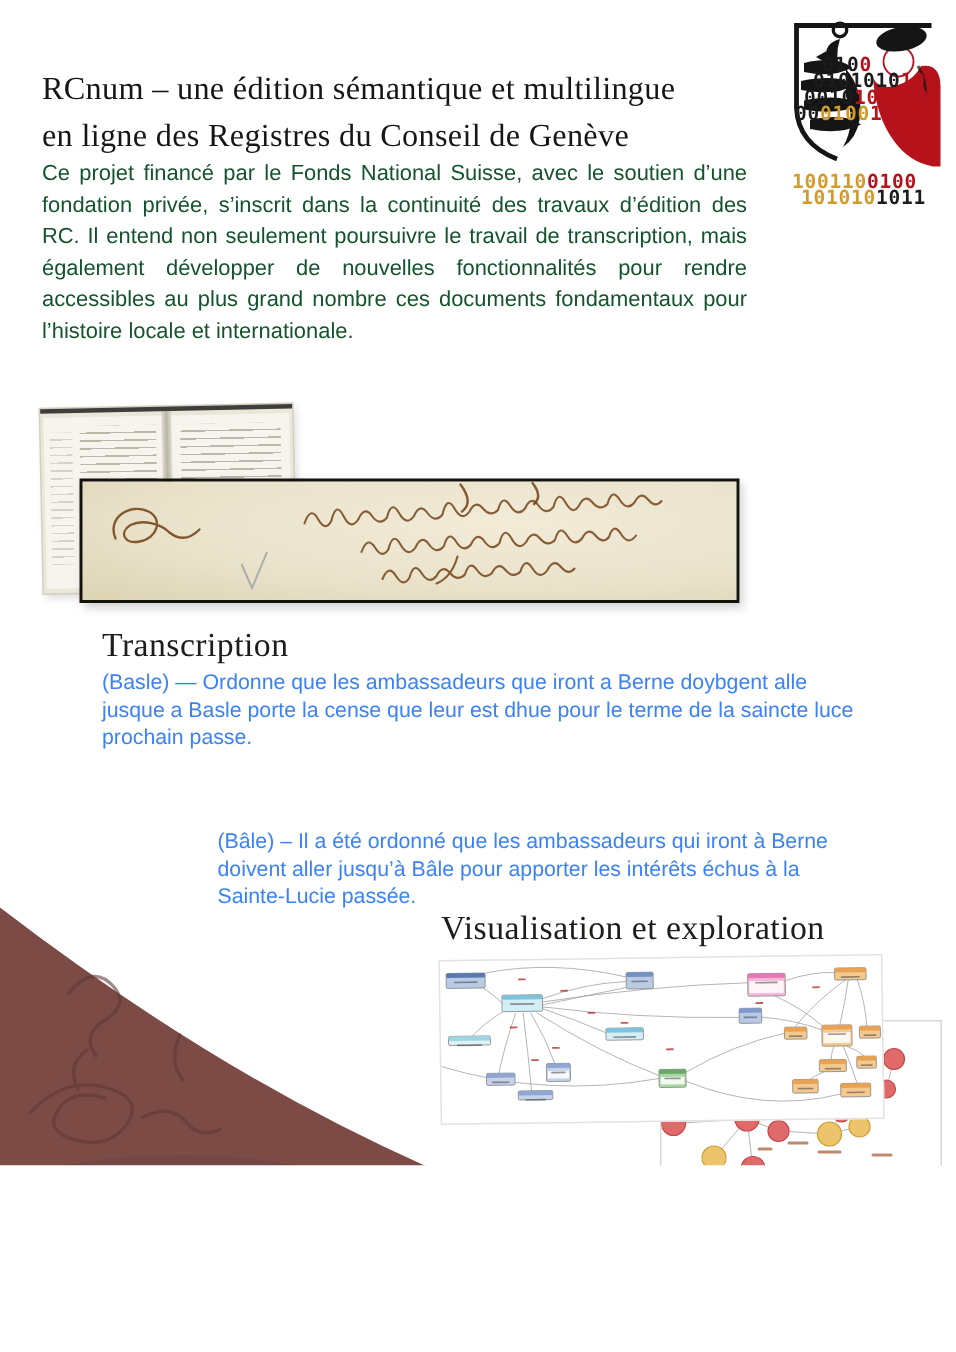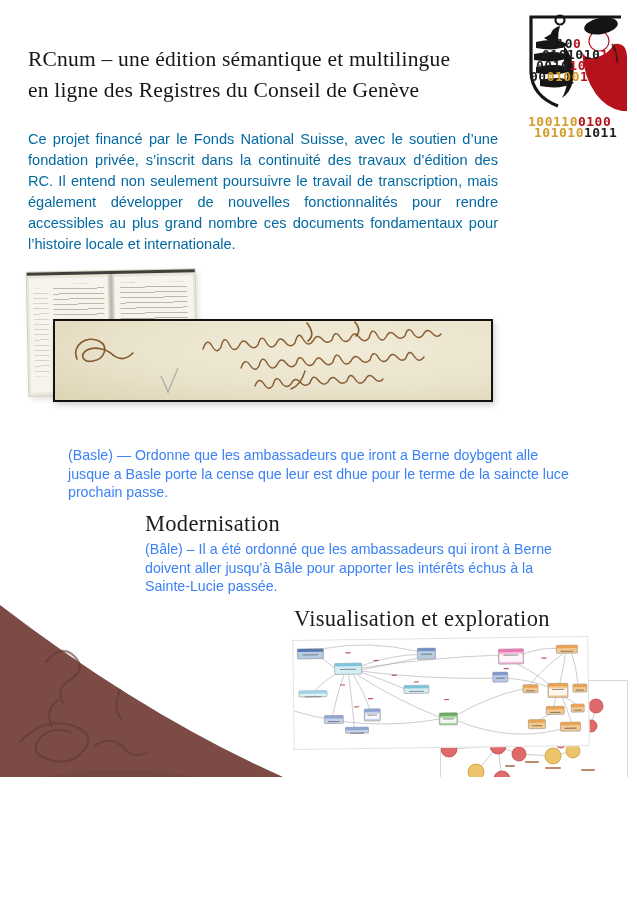--- a/index.html
+++ b/index.html
@@ -15,22 +15,22 @@
   #logo-binary{position:absolute;left:4px;top:26px;font-family:"DejaVu Sans Mono",monospace;
          font-weight:bold;font-size:13px;line-height:11px;letter-spacing:.5px;}
   #logo-binary .brow:nth-child(1){margin-left:20px;}
   #logo-binary .brow:nth-child(2){margin-left:14px;}
   #logo-binary .brow:nth-child(3){margin-left:8px;}
   #logo-binary .brow:nth-child(4){margin-left:2px;}
   #logo-binary .brow:nth-child(5){margin-left:0px;margin-top:34px;}
   #logo-binary .brow:nth-child(6){margin-left:6px;}
 
   
-  .intro{position:absolute;left:28px;top:129px;width:470px;margin:0;
-         font-size:14.6px;line-height:21px;text-align:justify;color:#0369a1;}
+  .intro{position:absolute;left:28px;top:106px;width:470px;margin:0;
+         font-size:14.6px;line-height:21px;text-align:justify;color:#14532d;}
 
   
   .book{position:absolute;left:28px;top:271px;width:168px;height:120px;background:#e9e6da;
         transform:rotate(-1.2deg);border-top:3px solid #3f3e3a;
         box-shadow:0 0 0 1px #d4d0c2, 2px 3px 6px rgba(0,0,0,.15);}
   .bpage{position:absolute;top:3px;bottom:3px;width:79px;background:#f6f4ec;}
   .bpage.l{left:2px}.bpage.r{right:2px}
   .btxt{position:absolute;background:repeating-linear-gradient(180deg,rgba(0,0,0,0) 0 4.2px,rgba(96,84,62,.38) 4.2px 5.2px);}
   .gutter{position:absolute;left:50%;top:0;bottom:0;width:8px;transform:translateX(-50%);
         background:linear-gradient(90deg,transparent,rgba(60,50,30,.28),transparent);}
@@ -38,21 +38,21 @@
         background:radial-gradient(ellipse at 65% 35%, #f1ebd8 0%, #eae3cc 55%, #ddd4b4 100%);
         border:2px solid #15120e;box-shadow:2px 3px 6px rgba(0,0,0,.18);}
 
   
   .shead{position:absolute;margin:0;font-family:"Liberation Serif",serif;font-weight:500;
          font-size:22.5px;line-height:26px;color:#1d1d1b;letter-spacing:.3px;}
   .sbody{position:absolute;margin:0;font-size:14.2px;line-height:18.6px;color:#3b82f6;}
   #h-trans{left:68px;top:417px;}
   #t-trans{left:68px;top:446px;width:506px;}
   #h-moder{left:145px;top:511px;}
-  #t-moder{left:145px;top:540px;width:436px;}
+  #t-moder{left:145px;top:552px;width:436px;}
   #h-visu{left:294px;top:606px;}
 
   
   .graph{position:absolute;left:440px;top:680px;width:186px;height:112px;background:#fff;
          border:1px solid #d8d8d8;}
   .er{position:absolute;left:293px;top:638px;width:294px;height:108px;background:#fff;
          border:1px solid #e2e2e2;transform:rotate(-0.8deg);}
 
   
   .swoosh{position:absolute;left:0;top:0;width:637px;height:901px;pointer-events:none;}
@@ -139,23 +139,23 @@
       <g fill="none" stroke="#7a4a1f" stroke-width="1.4" stroke-linecap="round" opacity="0.88">
         <path d="M148,28 q4,-12 9,-3 t9,1 q3,-13 8,-3 t10,2 q4,-9 9,-2 t10,1 q3,-12 8,-3 t10,2 q4,-9 9,-2 t10,1 q3,-13 8,-4 t10,2 q4,-8 9,-2 t10,1 q3,-11 8,-3 t10,2 q4,-9 9,-2 t10,1 q3,-12 8,-3 t9,2 q4,-8 9,-2 t10,1 q3,-11 8,-3 t10,2 q4,-8 9,-2 t9,1"></path>
         <path d="M186,47 q4,-11 9,-3 t9,1 q3,-12 8,-3 t10,2 q4,-9 9,-2 t10,1 q3,-11 8,-3 t10,2 q4,-9 9,-2 t10,1 q3,-12 8,-3 t10,2 q4,-8 9,-2 t10,1 q3,-11 8,-3 t10,2 q4,-8 9,-2 t9,1 q3,-10 8,-2 t10,1"></path>
         <path d="M200,65 q4,-10 9,-2 t9,1 q3,-11 8,-3 t10,2 q4,-8 9,-2 t10,1 q3,-10 8,-3 t10,2 q4,-8 9,-2 t10,1 q3,-10 8,-2 t10,1 q4,-8 9,-2 t9,1"></path>
         <path d="M250,50 q-4,14 -14,18"></path>
       </g>
       <path d="M106,55 l7,16 l10,-24" fill="none" stroke="#9ba0a4" stroke-width="1.3" opacity="0.8"></path>
     </svg>
   </div>
 
+  <h2 id="h-trans" class="shead">Transcription</h2>
   <p id="t-trans" class="sbody">(Basle) — Ordonne que les ambassadeurs que iront a Berne doybgent alle jusque a Basle porte la cense que leur est dhue pour le terme de la saincte luce prochain passe.</p>
 
-  <h2 id="h-moder" class="shead">Modernisation</h2>
   <p id="t-moder" class="sbody">(Bâle) – Il a été ordonné que les ambassadeurs qui iront à Berne doivent aller jusqu’à Bâle pour apporter les intérêts échus à la Sainte-Lucie passée.</p>
 
   <h2 id="h-visu" class="shead">Visualisation et exploration</h2>
   <svg id="graph-svg" class="graph" viewBox="0 0 186 112">
       <line x1="8" y1="68" x2="57" y2="65" stroke="#aaaaaa" stroke-width="0.6"></line>
       <line x1="57" y1="65" x2="78" y2="73" stroke="#aaaaaa" stroke-width="0.6"></line>
       <line x1="57" y1="65" x2="35" y2="91" stroke="#aaaaaa" stroke-width="0.6"></line>
       <line x1="57" y1="65" x2="61" y2="98" stroke="#aaaaaa" stroke-width="0.6"></line>
       <line x1="78" y1="73" x2="112" y2="75" stroke="#aaaaaa" stroke-width="0.6"></line>
       <line x1="112" y1="75" x2="132" y2="70" stroke="#aaaaaa" stroke-width="0.6"></line>

